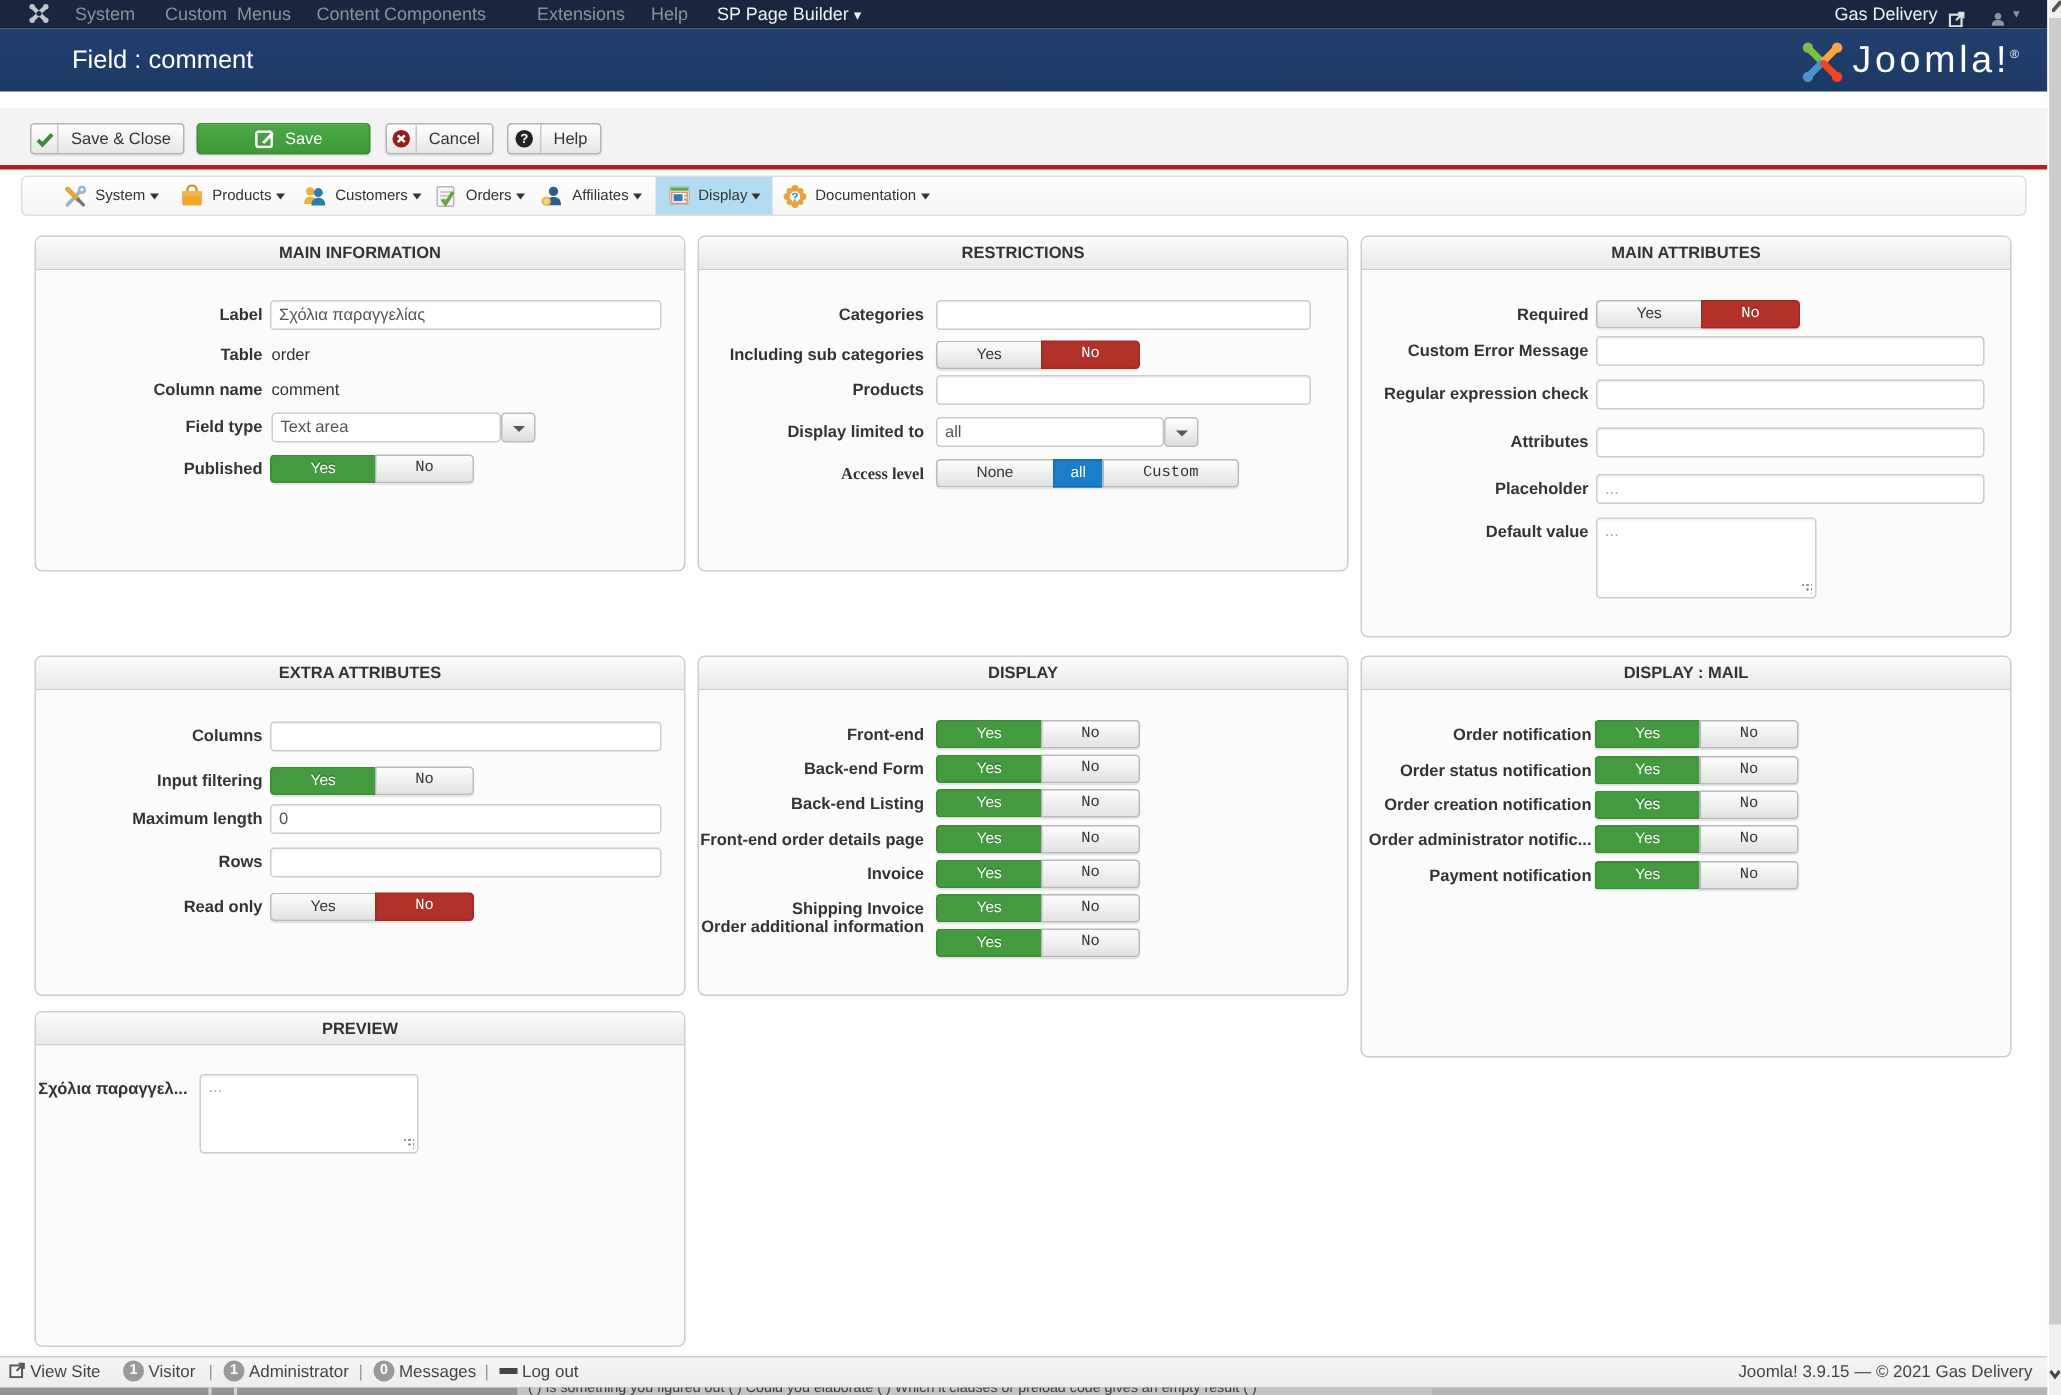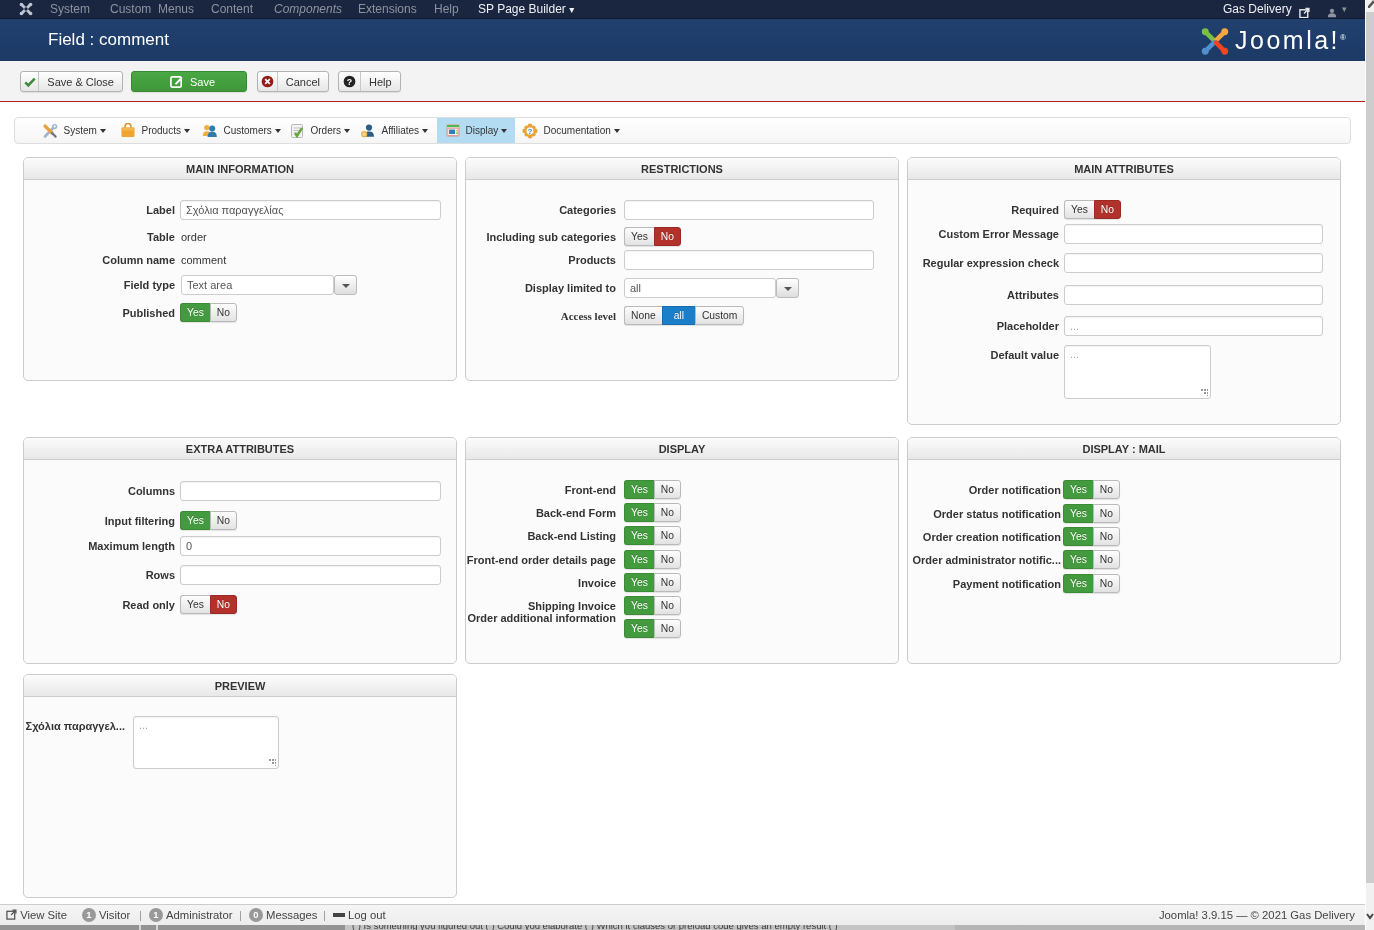--- a/index.html
+++ b/index.html
@@ -13,21 +13,21 @@
 #jglyph { position:absolute; left:19px; top:2px; }
 
 
 #header { position:absolute; left:0; top:18px; width:1365px; height:43px; background:linear-gradient(#21406e,#1d3a66); border-top:1px solid #0e1a30;}
 #header .title { position:absolute; left:48px; top:11px; font-size:17px; color:#fff; }
 #jlogo { position:absolute; left:1200px; top:8px; }
 .jtext { position:absolute; left:1235px; top:7px; color:#fff; font-size:25px; font-weight:400; letter-spacing:2.5px;}
 .jtext sup { font-size:8px; }
 
 
-#toolbar { position:absolute; left:0; top:61px; width:1365px; height:41px; background:#f3f3f3; border-bottom:1px solid #b91c1c; }
+#toolbar { position:absolute; left:0; top:72px; width:1365px; height:41px; background:#f3f3f3; border-bottom:3px solid #b91c1c; }
 .tbtn { position:absolute; top:10px; height:21px; border:1px solid #b3b3b3; border-radius:3px;
   background:linear-gradient(#ffffff,#e6e6e6); font-size:11px; color:#333; display:flex; align-items:center;
   white-space:nowrap; box-shadow:0 1px 1px rgba(0,0,0,0.08);}
 .tbtn .ico { width:22px; height:100%; display:flex; align-items:center; justify-content:center; border-right:1px solid #c8c8c8; }
 .tbtn .txt { padding:0 8px; }
 .tbtn.green { background:linear-gradient(#4aa844,#3f9739); border-color:#398834; color:#fff; justify-content:center; padding-left:7px; }
 .tbtn.green .ico { border-right:none; width:auto; padding-left:0; }
 
 
 #subnav { position:absolute; left:14px; top:117px; width:1337px; height:27px; background:linear-gradient(#ffffff,#f5f5f5);
@@ -56,24 +56,24 @@
    radial-gradient(circle at 7px 1px,#999 0.8px,transparent 1px),
    radial-gradient(circle at 7px 4px,#999 0.8px,transparent 1px),
    radial-gradient(circle at 7px 7px,#999 0.8px,transparent 1px); }
 .sel { position:absolute; height:20px; border:1px solid #ccc; border-radius:3px; background:#fff; font-size:11px;
   color:#555; padding:0 5px; line-height:18px; }
 .selbtn { position:absolute; width:23px; height:20px; border:1px solid #bbb; border-radius:3px;
   background:linear-gradient(#ffffff,#dddddd); }
 .selbtn:after { content:""; position:absolute; left:7px; top:8px; width:0; height:0;
   border-left:4px solid transparent; border-right:4px solid transparent; border-top:4px solid #555; }
 .tg { position:absolute; display:flex; height:19px; border-radius:3px; box-shadow:0 1px 1px rgba(0,0,0,0.1);}
-.tg span { height:19px; line-height:17px; padding:0 6px; font-size:10.3px; color:#333;
+.tg span { height:19px; line-height:17px; padding:0 26px; font-size:10.3px; color:#333;
   border:1px solid #b9b9b9; background:linear-gradient(#fdfdfd,#e2e2e2); }
 .tg span:first-child { border-radius:3px 0 0 3px; border-right:none; }
-.tg span:last-child { border-radius:0 3px 3px 0; }
+.tg span:last-child { border-radius:0 3px 3px 0;font-family:Liberation Mono, monospace; }
 .tg .on-g { background:#449a3e; color:#fff; border-color:#3c8936; text-shadow:0 -1px 0 rgba(0,0,0,0.2);}
 .tg .on-r { background:#b2312b; color:#fff; border-color:#9c2a24; text-shadow:0 -1px 0 rgba(0,0,0,0.2);}
 .tg .on-b { background:#1b7ec9; color:#fff; border-color:#176cae; text-shadow:0 -1px 0 rgba(0,0,0,0.2);}
 
 
 #footer { position:absolute; left:0; top:904px; width:1365px; height:35px; background:linear-gradient(#f5f5f5,#e7e7e7);
   border-top:1px solid #ccc; font-size:11.3px; color:#444; }
 #footer .fi { position:absolute; top:0; height:21px; line-height:21px; }
 .badge { display:inline-block; width:14px; height:14px; border-radius:7px; background:#999; color:#fff;
   font-size:9.5px; font-weight:bold; text-align:center; line-height:14px; vertical-align:middle; margin-top:-2px; margin-right:3px; }
@@ -95,21 +95,21 @@
     <circle cx="3.5" cy="3.5" r="2.6" fill="#bfc5cf"></circle>
     <circle cx="16.5" cy="3.5" r="2.6" fill="#bfc5cf"></circle>
     <circle cx="3.5" cy="16.5" r="2.6" fill="#bfc5cf"></circle>
     <circle cx="16.5" cy="16.5" r="2.6" fill="#bfc5cf"></circle>
     <circle cx="10" cy="10" r="2.4" fill="#1a2540"></circle>
   </svg>
   <span class="menu" style="left:50px;">System</span>
   <span class="menu" style="left:110px;">Custom</span>
   <span class="menu" style="left:158px;">Menus</span>
   <span class="menu" style="left:211px;">Content</span>
-  <span class="menu" style="left:274px;font-style:italic;">Components</span>
+  <span class="menu" style="left:256px;">Components</span>
   <span class="menu" style="left:358px;">Extensions</span>
   <span class="menu" style="left:434px;">Help</span>
   <span class="menu white" style="left:478px;">SP Page Builder <span style="font-size:10px;">▾</span></span>
   <span class="menu white" style="left:1223px;">Gas Delivery</span>
   <svg class="menu" style="left:1299px; top:3.5px;" width="11" height="11" viewBox="0 0 12 12">
     <rect x="1" y="2.5" width="8.5" height="8.5" fill="none" stroke="#dfe3e8" stroke-width="1.6"></rect>
     <path d="M5.5,6.5 L10,2 M7,1.2 L10.8,1.2 L10.8,5" stroke="#dfe3e8" stroke-width="1.6" fill="none"></path>
   </svg>
   <svg class="menu" style="left:1327px; top:4px;" width="10" height="10" viewBox="0 0 12 12">
     <circle cx="6" cy="3.4" r="2.6" fill="#8d939e"></circle>
@@ -364,21 +364,21 @@
       <span class="on-g">Yes</span>
       <span>No</span>
     </div>
   <div class="lab" style="right:282px; top:174px;">Order additional information</div>
   <div class="tg" style="left:158px; top:181px;">
       <span class="on-g">Yes</span>
       <span>No</span>
     </div>
 </div>
 
-<div class="panel" style="left:907px; top:437px; width:434px; height:227px;">
+<div class="panel" style="left:907px; top:437px; width:434px; height:268px;">
   <div class="phead">DISPLAY : MAIL</div>
   <div class="lab" style="right:279px; top:46px;">Order notification</div>
   <div class="tg" style="left:155px; top:42px;">
       <span class="on-g">Yes</span>
       <span>No</span>
     </div>
   <div class="lab" style="right:279px; top:70px;">Order status notification</div>
   <div class="tg" style="left:155px; top:66px;">
       <span class="on-g">Yes</span>
       <span>No</span>

